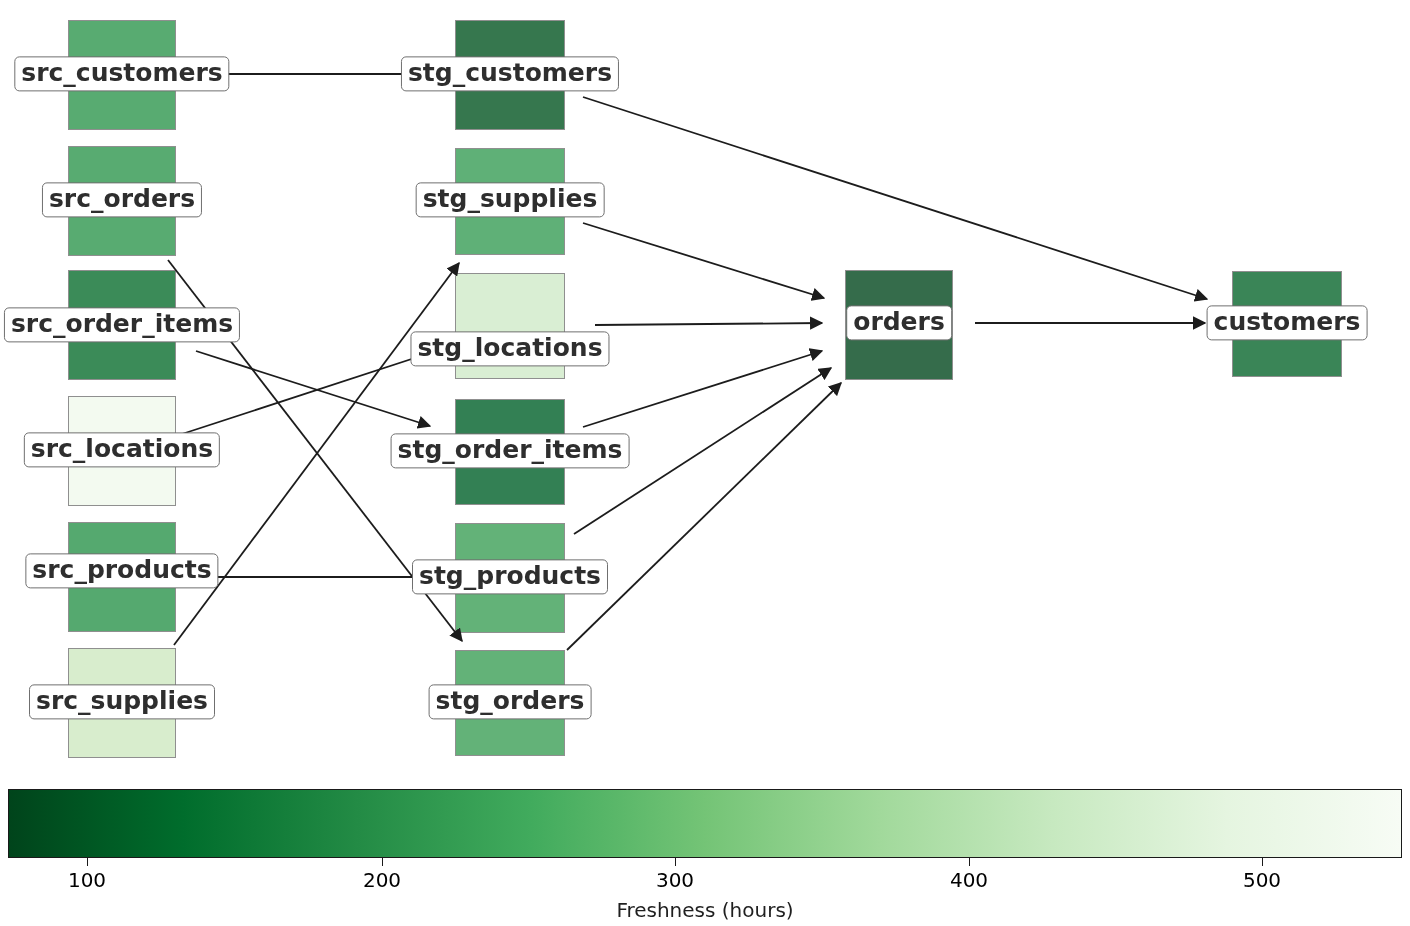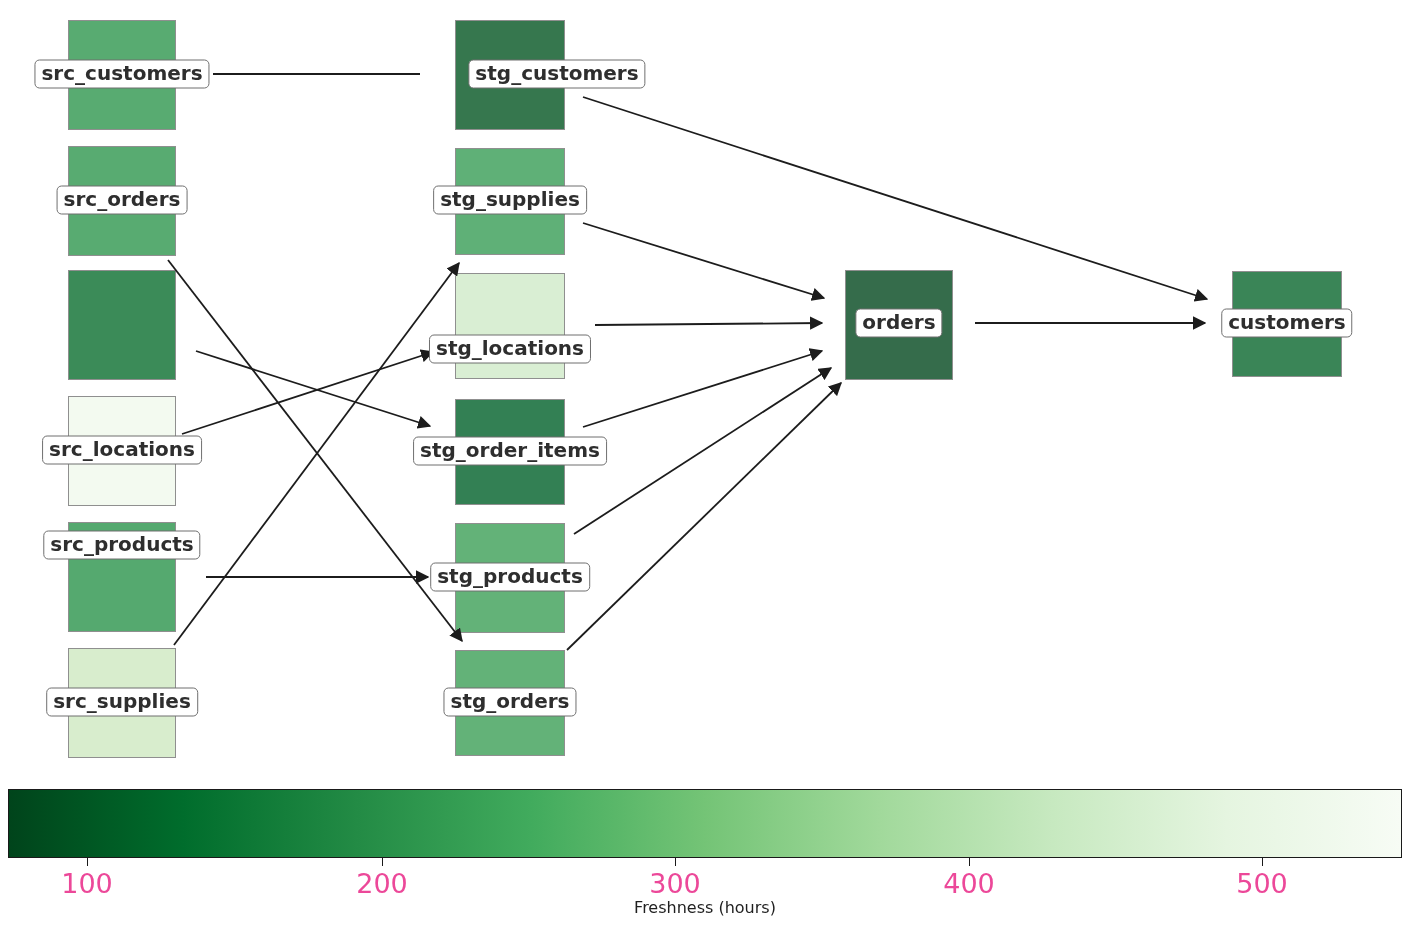--- a/index.html
+++ b/index.html
@@ -17,46 +17,46 @@
     box-sizing:border-box;
   }
   #edges-svg{position:absolute;left:0;top:0;}
   .node-label{
     position:absolute;
     transform:translate(-50%,-50%);
     background:#ffffff;
     border:1.8px solid #6f6f6f;
     border-radius:5px;
     padding:0px 6px 2px 6px;
-    font-size:20px;
+    font-size:25px;
     font-weight:bold;
     color:#2e2e2e;
     white-space:nowrap;
     line-height:1.25;
   }
   #colorbar{
     position:absolute;
     border:1.2px solid #1a1a1a;
     box-sizing:border-box;
   }
   .cb-tick{
     position:absolute;
     width:1.4px;height:8px;
     background:#1a1a1a;
   }
   .cb-tick-label{
     position:absolute;
     transform:translateX(-50%);
-    font-size:27px;
-    color:#ec4899;
+    font-size:20px;
+    color:#000000;
   }
   #cb-axis-label{
     position:absolute;
     transform:translateX(-50%);
-    font-size:16px;
+    font-size:20px;
     color:#1f1f1f;
   }
 </style>
 </head>
 <body>
 
 <div id="figure">
   <div id="nodes-layer">
       <div class="node-box" style="left: 68px; top: 20px; width: 108px; height: 110px; background: rgb(88, 171, 113);"></div>
       <div class="node-box" style="left: 68px; top: 146px; width: 108px; height: 110px; background: rgb(88, 171, 113);"></div>
@@ -91,24 +91,25 @@
         <line x1="583" y1="427" x2="822" y2="351" stroke="#1c1c1c" stroke-width="1.8" marker-end="url(#arrowhead)"></line>
         <line x1="574" y1="534" x2="831" y2="368" stroke="#1c1c1c" stroke-width="1.8" marker-end="url(#arrowhead)"></line>
         <line x1="567" y1="650" x2="841" y2="383" stroke="#1c1c1c" stroke-width="1.8" marker-end="url(#arrowhead)"></line>
         <line x1="583" y1="97" x2="1207" y2="299" stroke="#1c1c1c" stroke-width="1.8" marker-end="url(#arrowhead)"></line>
         <line x1="975" y1="323" x2="1205" y2="323" stroke="#1c1c1c" stroke-width="1.8" marker-end="url(#arrowhead)"></line>
       </g>
   </svg>
   <div id="labels-layer">
       <div class="node-label" style="left: 122px; top: 74px;">src_customers</div>
       <div class="node-label" style="left: 122px; top: 200px;">src_orders</div>
+      <div class="node-label" style="left: 122px; top: 325px;">src_order_items</div>
       <div class="node-label" style="left: 122px; top: 450px; text-align: center;">src_locations</div>
-      <div class="node-label" style="left: 122px; top: 545px;">src_products</div>
+      <div class="node-label" style="left: 122px; top: 571px;">src_products</div>
       <div class="node-label" style="left: 122px; top: 702px; text-align: center;">src_supplies</div>
-      <div class="node-label" style="left: 510px; top: 74px; margin-left: 47px;">stg_customers</div>
+      <div class="node-label" style="left: 510px; top: 74px;">stg_customers</div>
       <div class="node-label" style="left: 510px; top: 200px;">stg_supplies</div>
       <div class="node-label" style="left: 510px; top: 317px; margin-top: 32px;">stg_locations</div>
       <div class="node-label" style="left: 510px; top: 451px;">stg_order_items</div>
       <div class="node-label" style="left: 510px; top: 577px;">stg_products</div>
       <div class="node-label" style="left: 510px; top: 702px;">stg_orders</div>
       <div class="node-label" style="left: 899px; top: 323px;">orders</div>
       <div class="node-label" style="left: 1287px; top: 323px;">customers</div>
     </div>
 
   <div id="colorbar-area">

